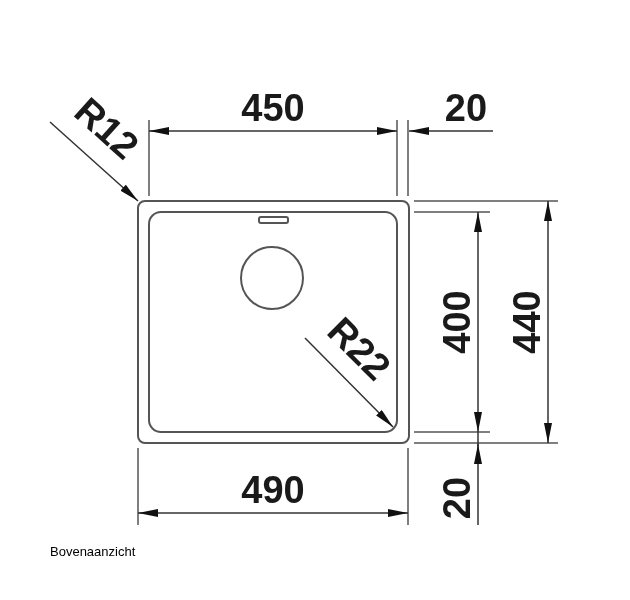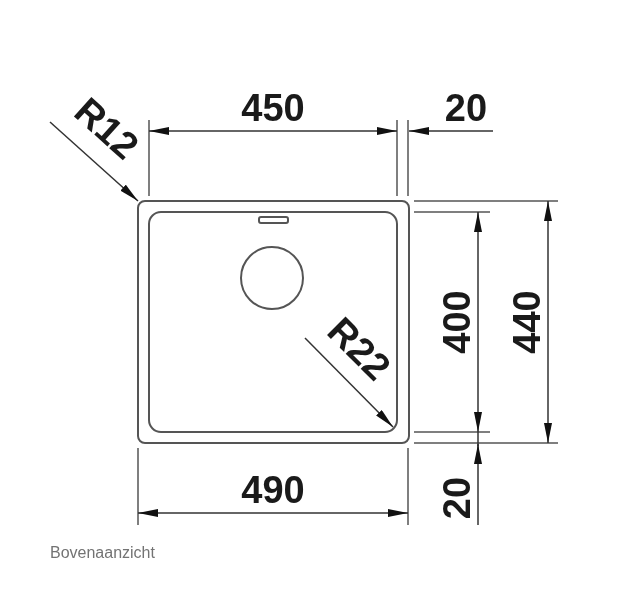--- a/index.html
+++ b/index.html
@@ -1,19 +1,19 @@
 <!DOCTYPE html>
 <html><head>
 <meta charset="utf-8">
 <style>
   html, body { margin:0; padding:0; background:#ffffff; }
   body { width:630px; height:600px; position:relative; overflow:hidden; font-family:"Liberation Sans", sans-serif; }
   svg { position:absolute; left:0; top:0; }
   .dim { font-family:"Liberation Sans", sans-serif; font-weight:bold; font-size:38px; fill:#1a1a1a; }
-  .caption { position:absolute; left:50px; top:544px; font-size:16px; color:#737373; font-family:"Liberation Sans", sans-serif; }
+  .caption { position:absolute; left:50px; top:544px; font-size:13px; color:#000000; font-family:"Liberation Sans", sans-serif; }
 </style>
 </head>
 <body>
 
 <svg width="630" height="600" viewBox="0 0 630 600">
   <defs>
     <marker id="arr" viewBox="0 0 20 8" refX="20" refY="4" markerWidth="20" markerHeight="8" orient="auto-start-reverse" markerUnits="userSpaceOnUse">
       <path d="M0,0 L20,4 L0,8 Z" fill="#111"></path>
     </marker>
   </defs>

